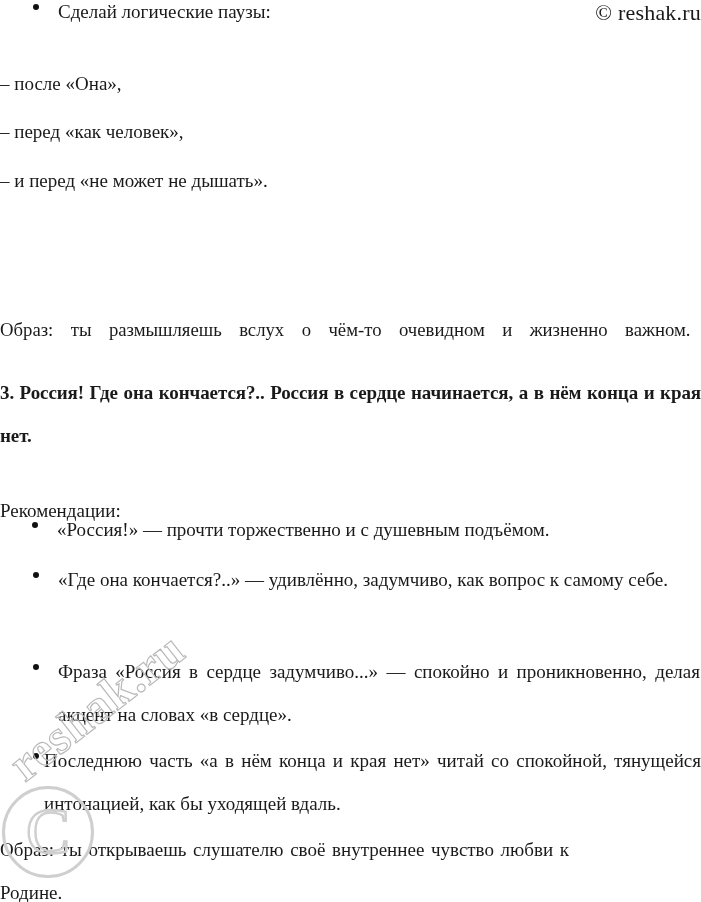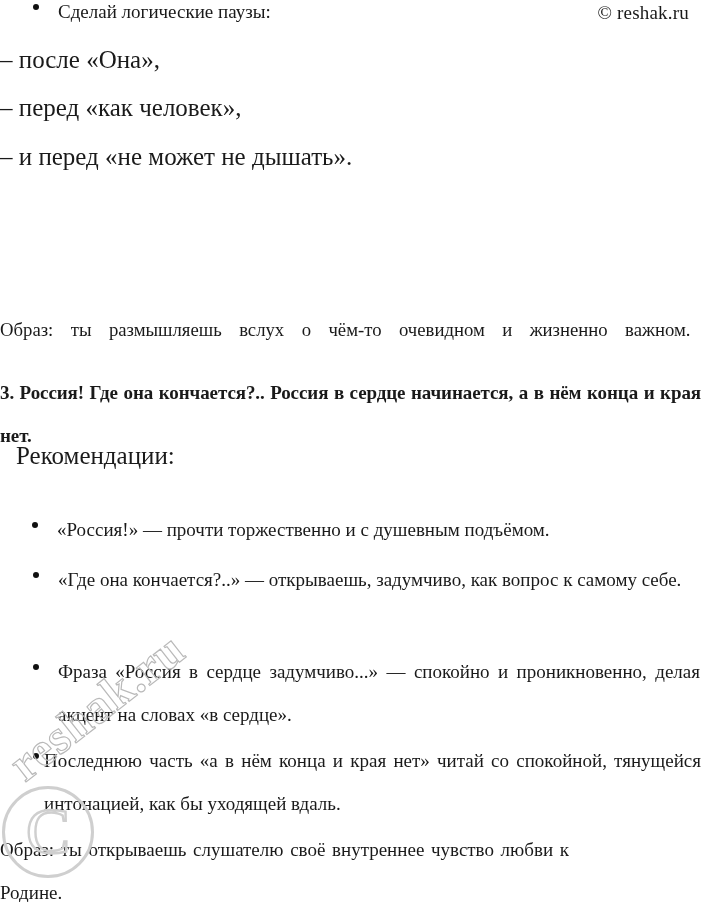--- a/index.html
+++ b/index.html
@@ -66,36 +66,37 @@
     font-family: "Liberation Serif", "DejaVu Serif", serif;
     font-size: 66px;
     line-height: 1;
     color: transparent;
     -webkit-text-stroke: 2.4px #cfcfcf;
   }
 
   
   #copyright {
     position: absolute;
-    right: 12px;
+    right: 0;
     top: 0px;
-    font-size: 19px;
+    font-size: 22px;
     line-height: 26px;
     letter-spacing: 0.2px;
     white-space: nowrap;
     z-index: 3;
   }
 
   
   .line {
     position: absolute;
     z-index: 2;
-    font-size: 25px;
+    font-size: 19px;
     line-height: 23px;
     white-space: nowrap;
+    margin-top: 24px;
   }
   .para {
     position: absolute;
     z-index: 2;
     font-size: 19px;
     line-height: 43px;
     text-align: justify;
     text-justify: inter-word;
   }
   .para.fullrow {
@@ -162,30 +163,30 @@
 
   <div class="line" style="left:0px; top:145px;">– и перед «не может не дышать».</div>
 
   <div class="line" style="left:0px; top:96px;">– перед «как человек»,</div>
 
 
   <div class="para fullrow condensed" style="left:0px; top:314px; width:701px; line-height:32px;">Образ: ты размышляешь вслух о чём-то очевидном и жизненно важном.</div>
 
   <div class="para fullrow bold-head" style="left:0px; top:371px; width:701px; line-height:43px;">3. Россия! Где она кончается?.. Россия в сердце начинается, а в нём конца и края нет.</div>
 
-  <div class="line" style="left:0px; top:444px;padding-left:16px;">Рекомендации:</div>
+  <div class="line" style="left:0px; top:475px;">Рекомендации:</div>
 
   <div class="bullet-item" style="left:32px; top:508px; width:640px;">
     <span class="bullet-dot"></span>
     <span class="bullet-body justify-all">«Россия!» — прочти торжественно и с душевным подъёмом.</span>
   </div>
 
   <div class="bullet-item" style="left:33px; top:558px; width:667px;">
     <span class="bullet-dot"></span>
-    <span class="bullet-body">«Где она кончается?..» — открываешь, задумчиво, как вопрос к самому себе.</span>
+    <span class="bullet-body">«Где она кончается?..» — удивлённо, задумчиво, как вопрос к самому себе.</span>
   </div>
 
   <div class="bullet-item" style="left:33px; top:650px; width:667px;">
     <span class="bullet-dot"></span>
     <span class="bullet-body">Фраза «Россия в сердце задумчиво...» — спокойно и проникновенно, делая акцент на словах «в сердце».</span>
   </div>
 
   <div class="bullet-item" style="left:33px; top:739px; width:668px;">
     <span class="bullet-dot"></span>
     <span class="bullet-body" style="margin-left:11px;">Последнюю часть «а в нём конца и края нет» читай со спокойной, тянущейся интонацией, как бы уходящей вдаль.</span>

